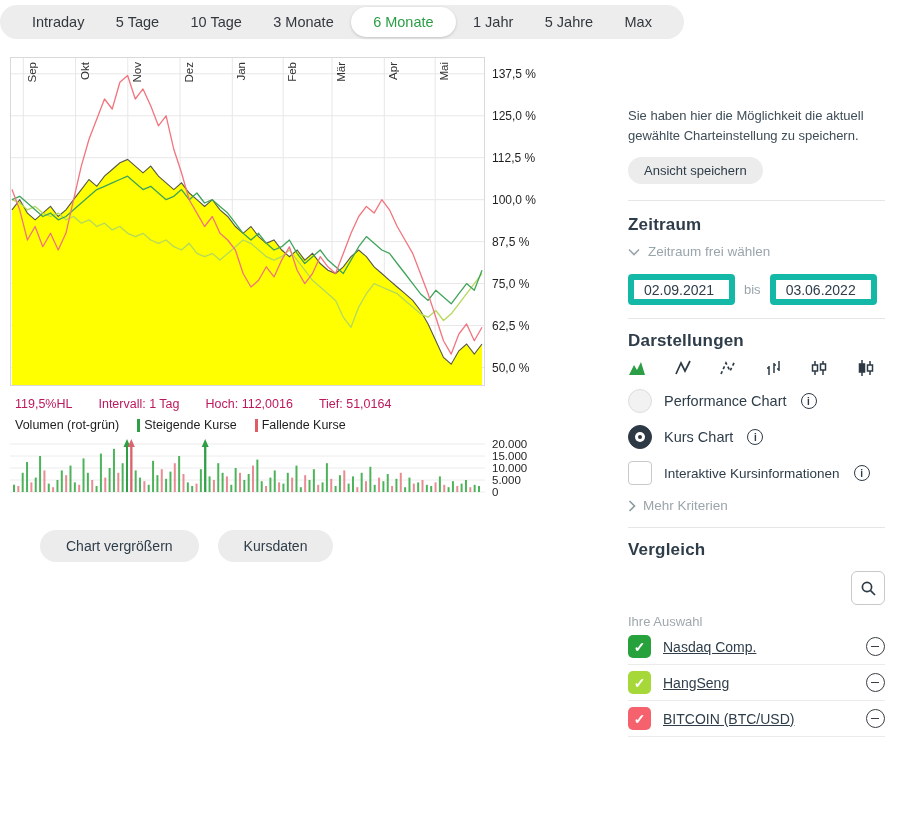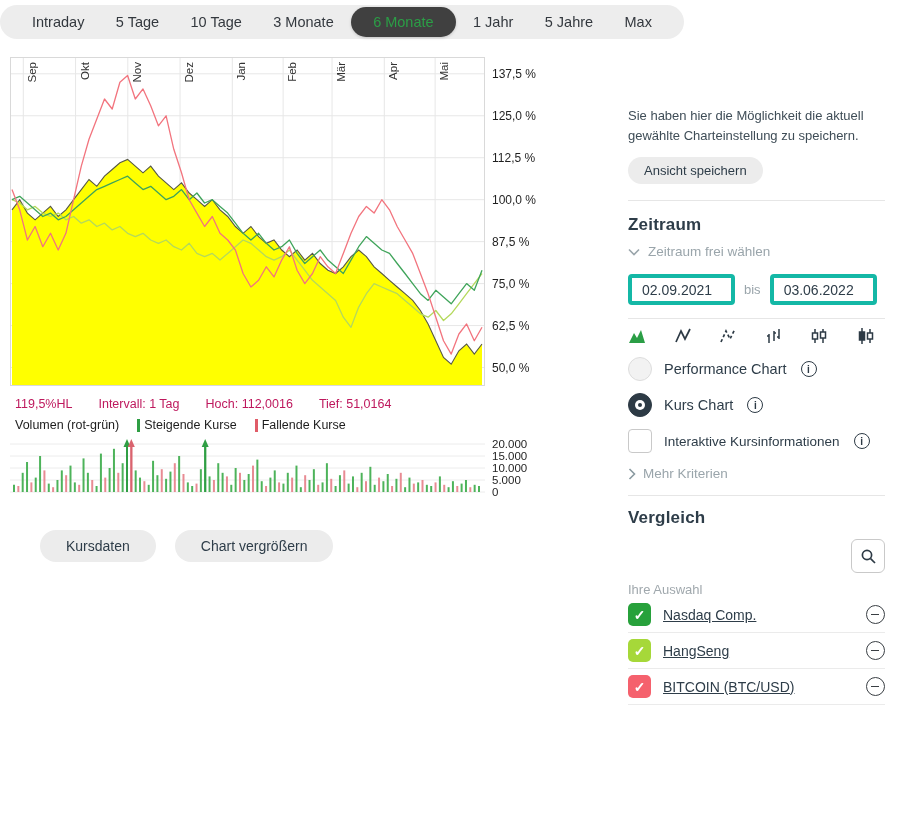--- a/index.html
+++ b/index.html
@@ -2,21 +2,21 @@
 <html><head>
 <meta charset="utf-8">
 <style>
   * { margin:0; padding:0; box-sizing:border-box; }
   body { width:906px; height:829px; background:#fff; font-family:"Liberation Sans", sans-serif; color:#333; overflow:hidden; }
   .layout { position:relative; width:816px; height:829px; }
 
   
   .tabbar { position:absolute; top:5px; left:0; width:684px; height:34px; background:#ededed; border-radius:17px; display:flex; align-items:center; justify-content:space-between; padding:0 18px; }
   .tab { font-size:14.5px; color:#33383e; padding:7px 14px; border-radius:16px; cursor:pointer; white-space:nowrap; }
-  .tab.active { background:#404040; color:#2b9e46; box-shadow:0 1px 3px rgba(0,0,0,.18); padding:7px 22px; }
+  .tab.active { background:#ffffff; color:#2b9e46; box-shadow:0 1px 3px rgba(0,0,0,.18); padding:7px 22px; }
 
   
   .chart-col { position:absolute; top:57px; left:10px; width:560px; }
   .info-line { display:flex; gap:26px; font-size:12.5px; color:#be185d; margin:6px 0 0 5px; }
   .vol-legend { display:flex; align-items:center; gap:4px; font-size:12.5px; color:#1d1d1d; margin:7px 0 4px 5px; }
   .vbar { display:inline-block; width:3px; height:13px; margin-left:14px; }
   .vbar.green { background:#2f9e44; }
   .vbar.red { background:#e05c68; }
   .timestamp { font-size:11.5px; color:#9aa0a5; margin:2px 0 0 5px; }
   .btn-row { display:flex; gap:19px; margin:26px 0 0 30px; }
@@ -24,21 +24,21 @@
 
   
   .sidebar { position:absolute; top:90px; left:628px; width:257px; }
   .sb-h { font-size:17px; font-weight:600; color:#2e3d49; letter-spacing:.2px; }
   .sb-toggle { display:flex; align-items:center; gap:8px; margin-top:9px; font-size:13.5px; color:#9aa5ab; cursor:pointer; }
   .sb-p { margin-top:16px; font-size:13px; line-height:20px; color:#3f4d57; }
   .sb-btn { margin-top:11px; border:none; background:#ececec; border-radius:14px; height:27px; padding:0 16px; font-size:13px; color:#2e3d49; font-family:inherit; cursor:pointer; }
   .divider { margin-top:16px; border-top:1px solid #e6e6e6; }
   .mt14 { margin-top:14px; } .mt12 { margin-top:12px; }
   .dates-row { display:flex; align-items:center; gap:9px; margin-top:15px; }
-  .date-input { width:107px; height:31px; border:4px solid #14b8a6; border-radius:4px; font-size:14px; color:#2e3d49; padding:2px 10px; font-family:inherit; }
+  .date-input { width:107px; height:31px; border:6px solid #14b8a6; border-radius:4px; font-size:14px; color:#2e3d49; padding:2px 10px; font-family:inherit; }
   .bis { font-size:13px; color:#9aa5ab; }
   .icon-row { display:flex; align-items:center; justify-content:space-between; width:248px; margin-top:8px; }
   .chart-type-icon { cursor:pointer; }
   .opt-row { display:flex; align-items:center; gap:12px; margin-top:12px; font-size:14.5px; color:#2e3d49; }
   .radio { width:24px; height:24px; border-radius:50%; background:#f2f2f2; border:1px solid #ddd; flex:0 0 auto; cursor:pointer; position:relative; }
   .radio.sel { background:#2d3a45; border-color:#2d3a45; }
   .radio.sel::before { content:""; position:absolute; left:6px; top:6px; width:10px; height:10px; border-radius:50%; background:#fff; }
   .radio.sel::after { content:""; position:absolute; left:9px; top:9px; width:4px; height:4px; border-radius:50%; background:#2d3a45; }
   .checkbox { width:24px; height:24px; border-radius:4px; background:#fff; border:1px solid #c9c9c9; flex:0 0 auto; cursor:pointer; }
   .info-i { display:inline-flex; width:16px; height:16px; border:1.5px solid #2d3a45; border-radius:50%; align-items:center; justify-content:center; font-size:10px; font-weight:bold; color:#2d3a45; margin-left:2px; }
@@ -247,22 +247,22 @@
         <line x1="438.57943925233644" y1="56" x2="438.57943925233644" y2="51.2" stroke="#4db35a" stroke-width="2"></line>
         <line x1="442.9252336448598" y1="56" x2="442.9252336448598" y2="45.2" stroke="#4db35a" stroke-width="2"></line>
         <line x1="447.2710280373832" y1="56" x2="447.2710280373832" y2="50" stroke="#e88b93" stroke-width="2"></line>
         <line x1="451.61682242990656" y1="56" x2="451.61682242990656" y2="47.6" stroke="#4db35a" stroke-width="2"></line>
         <line x1="455.9626168224299" y1="56" x2="455.9626168224299" y2="44" stroke="#4db35a" stroke-width="2"></line>
         <line x1="460.30841121495325" y1="56" x2="460.30841121495325" y2="51.2" stroke="#e88b93" stroke-width="2"></line>
         <line x1="464.6542056074766" y1="56" x2="464.6542056074766" y2="48.8" stroke="#4db35a" stroke-width="2"></line>
         <line x1="469" y1="56" x2="469" y2="50" stroke="#4db35a" stroke-width="2"></line>
       </svg>
     <div class="btn-row">
+      <button class="pill-btn">Chart vergrößern</button>
       <button class="pill-btn">Kursdaten</button>
-      <button class="pill-btn">Chart vergrößern</button>
     </div>
   </div>
 
   <div class="sidebar">
 
     <div class="sb-p">Sie haben hier die Möglichkeit die aktuell gewählte Charteinstellung zu speichern.</div>
     <button class="sb-btn">Ansicht speichern</button>
 
     <div class="divider"></div>
 
@@ -274,20 +274,21 @@
       <span>Zeitraum frei wählen</span>
     </div>
     <div class="dates-row">
       <input class="date-input" value="02.09.2021" style="">
       <span class="bis">bis</span>
       <input class="date-input" value="03.06.2022" style="">
     </div>
 
     <div class="divider" style="margin-top:13px"></div>
 
+    <div class="sb-h mt12">Darstellungen</div>
     <div class="icon-row">
       <svg class="chart-type-icon" width="20" height="18">
           <path d="M1,16 L6,6 L9,11 L13,3 L17,16 Z" fill="#2b9e46"></path>
         </svg>
       <svg class="chart-type-icon" width="20" height="18">
           <polyline points="2,15 7,4 11,12 16,2" fill="none" stroke="#2d3a45" stroke-width="1.7"></polyline>
         </svg>
       <svg class="chart-type-icon" width="20" height="18">
           <polyline points="2,15 7,4 11,12 16,2" fill="none" stroke="#2d3a45" stroke-width="1.7" stroke-dasharray="3,2.4"></polyline>
         </svg>

